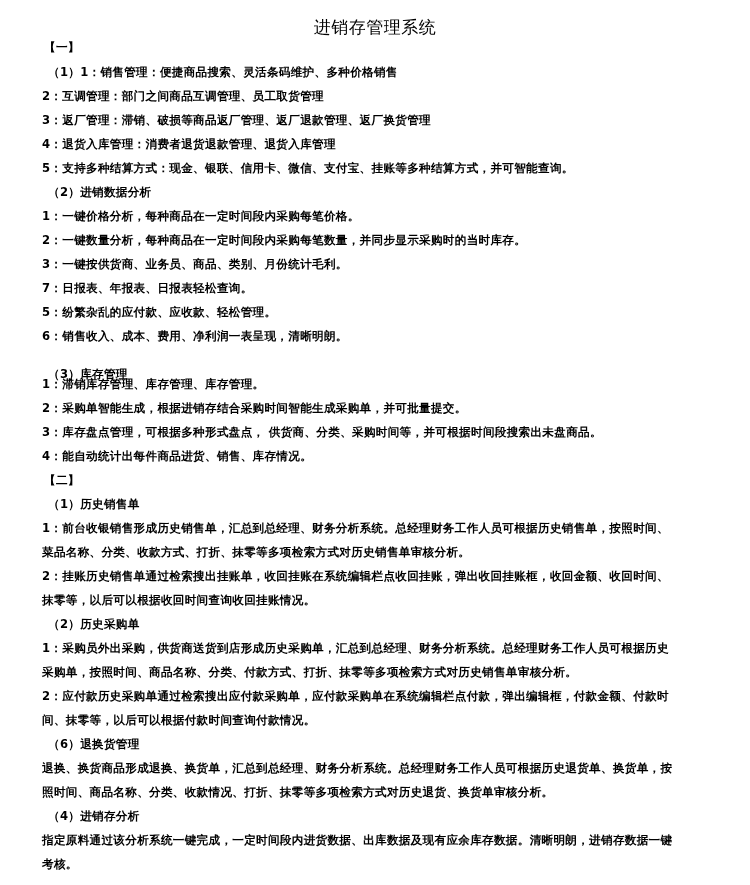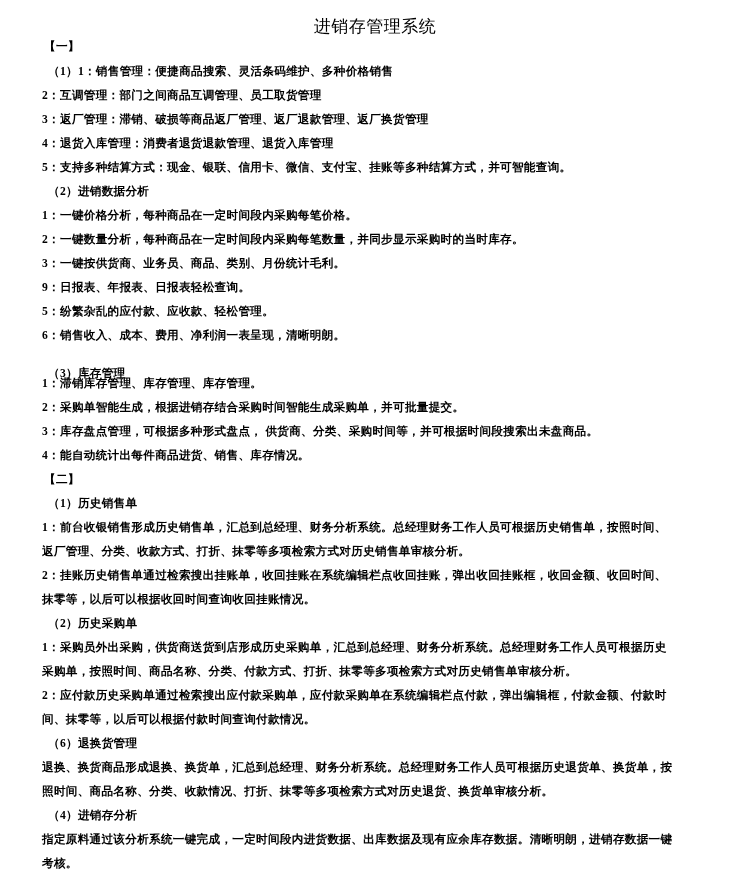--- a/index.html
+++ b/index.html
@@ -1,21 +1,21 @@
 <!DOCTYPE html>
 <html><head>
 <meta charset="utf-8">
 <style>
   html, body { margin: 0; padding: 0; background: #ffffff; }
   body {
     width: 750px; height: 885px; overflow: hidden;
     font-family: "DejaVu Sans", "Liberation Sans", sans-serif;
     color: #000000;
   }
-  .page { position: relative; width: 750px; height: 885px; font-family: Liberation Serif, serif; }
+  .page { position: relative; width: 750px; height: 885px; }
   .title {
     position: absolute; top: 14px; left: 0; width: 750px;
     text-align: center; font-size: 17px; font-weight: normal; line-height: 26px;
     letter-spacing: 0.5px;
   }
   .line {
     position: absolute; left: 42px; white-space: nowrap;
     font-size: 11.6px; font-weight: bold; line-height: 16px;
     letter-spacing: 0.3px;
   }
@@ -31,32 +31,32 @@
       <div class="line head" style="top: 39px;">【一】</div>
       <div class="line sub" style="top: 64px;">（1）1：销售管理：便捷商品搜索、灵活条码维护、多种价格销售</div>
       <div class="line" style="top: 88px;">2：互调管理：部门之间商品互调管理、员工取货管理</div>
       <div class="line" style="top: 112px;">3：返厂管理：滞销、破损等商品返厂管理、返厂退款管理、返厂换货管理</div>
       <div class="line" style="top: 136px;">4：退货入库管理：消费者退货退款管理、退货入库管理</div>
       <div class="line" style="top: 160px;">5：支持多种结算方式：现金、银联、信用卡、微信、支付宝、挂账等多种结算方式，并可智能查询。</div>
       <div class="line sub" style="top: 184px;">（2）进销数据分析</div>
       <div class="line" style="top: 208px;">1：一键价格分析，每种商品在一定时间段内采购每笔价格。</div>
       <div class="line" style="top: 232px;">2：一键数量分析，每种商品在一定时间段内采购每笔数量，并同步显示采购时的当时库存。</div>
       <div class="line" style="top: 256px;">3：一键按供货商、业务员、商品、类别、月份统计毛利。</div>
-      <div class="line" style="top: 280px;">9：日报表、年报表、日报表轻松查询。</div>
+      <div class="line" style="top: 280px;">7：日报表、年报表、日报表轻松查询。</div>
       <div class="line" style="top: 304px;">5：纷繁杂乱的应付款、应收款、轻松管理。</div>
       <div class="line" style="top: 328px;">6：销售收入、成本、费用、净利润一表呈现，清晰明朗。</div>
       <div class="line sub" style="top: 352px; margin-top: 14px;">（3）库存管理</div>
       <div class="line" style="top: 376px;">1：滞销库存管理、库存管理、库存管理。</div>
       <div class="line" style="top: 400px;">2：采购单智能生成，根据进销存结合采购时间智能生成采购单，并可批量提交。</div>
       <div class="line" style="top: 424px;">3：库存盘点管理，可根据多种形式盘点， 供货商、分类、采购时间等，并可根据时间段搜索出未盘商品。</div>
       <div class="line" style="top: 448px;">4：能自动统计出每件商品进货、销售、库存情况。</div>
       <div class="line head" style="top: 472px;">【二】</div>
       <div class="line sub" style="top: 496px;">（1）历史销售单</div>
       <div class="line" style="top: 520px;">1：前台收银销售形成历史销售单，汇总到总经理、财务分析系统。总经理财务工作人员可根据历史销售单，按照时间、</div>
-      <div class="line" style="top: 544px;">返厂管理、分类、收款方式、打折、抹零等多项检索方式对历史销售单审核分析。</div>
+      <div class="line" style="top: 544px;">菜品名称、分类、收款方式、打折、抹零等多项检索方式对历史销售单审核分析。</div>
       <div class="line" style="top: 568px;">2：挂账历史销售单通过检索搜出挂账单，收回挂账在系统编辑栏点收回挂账，弹出收回挂账框，收回金额、收回时间、</div>
       <div class="line" style="top: 592px;">抹零等，以后可以根据收回时间查询收回挂账情况。</div>
       <div class="line sub" style="top: 616px;">（2）历史采购单</div>
       <div class="line" style="top: 640px;">1：采购员外出采购，供货商送货到店形成历史采购单，汇总到总经理、财务分析系统。总经理财务工作人员可根据历史</div>
       <div class="line" style="top: 664px;">采购单，按照时间、商品名称、分类、付款方式、打折、抹零等多项检索方式对历史销售单审核分析。</div>
       <div class="line" style="top: 688px;">2：应付款历史采购单通过检索搜出应付款采购单，应付款采购单在系统编辑栏点付款，弹出编辑框，付款金额、付款时</div>
       <div class="line" style="top: 712px; text-align: center;">间、抹零等，以后可以根据付款时间查询付款情况。</div>
       <div class="line sub" style="top: 736px;">（6）退换货管理</div>
       <div class="line" style="top: 760px;">退换、换货商品形成退换、换货单，汇总到总经理、财务分析系统。总经理财务工作人员可根据历史退货单、换货单，按</div>
       <div class="line" style="top: 784px; text-align: right;">照时间、商品名称、分类、收款情况、打折、抹零等多项检索方式对历史退货、换货单审核分析。</div>

